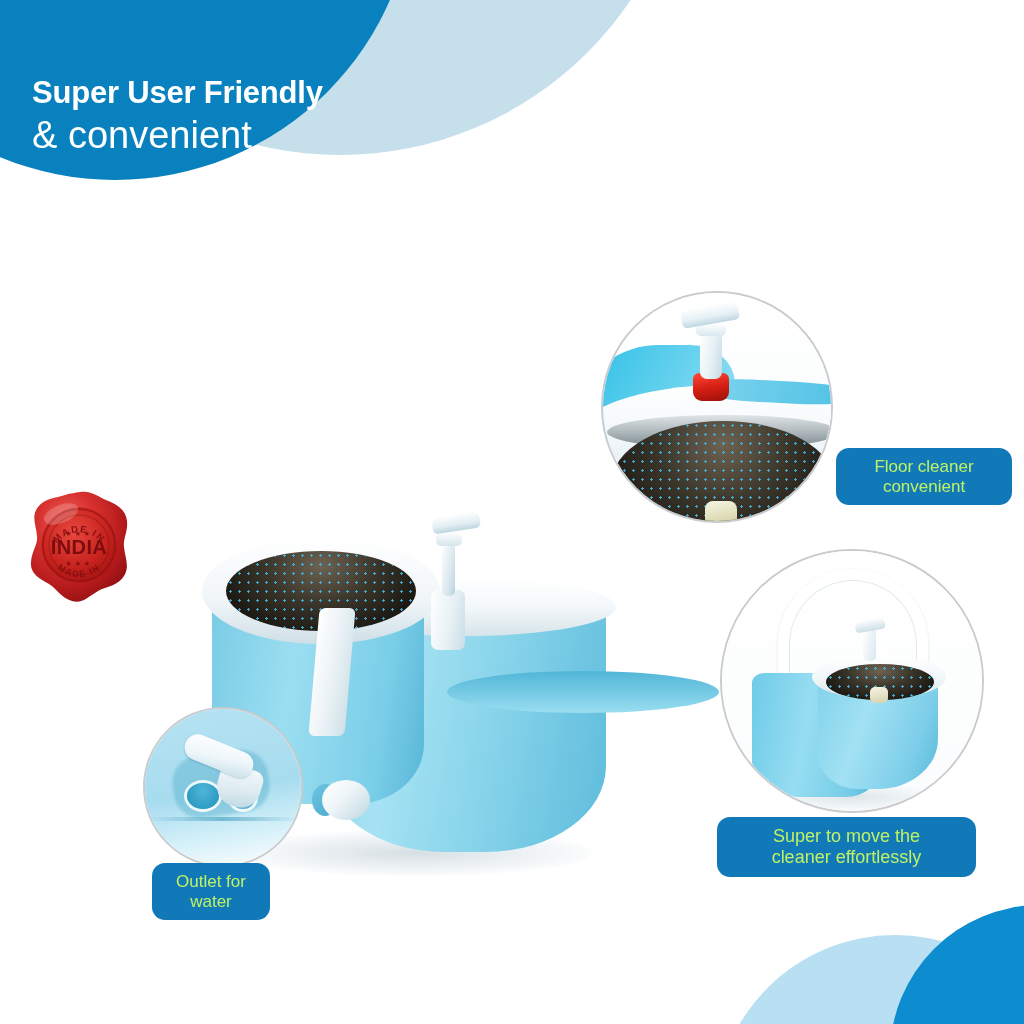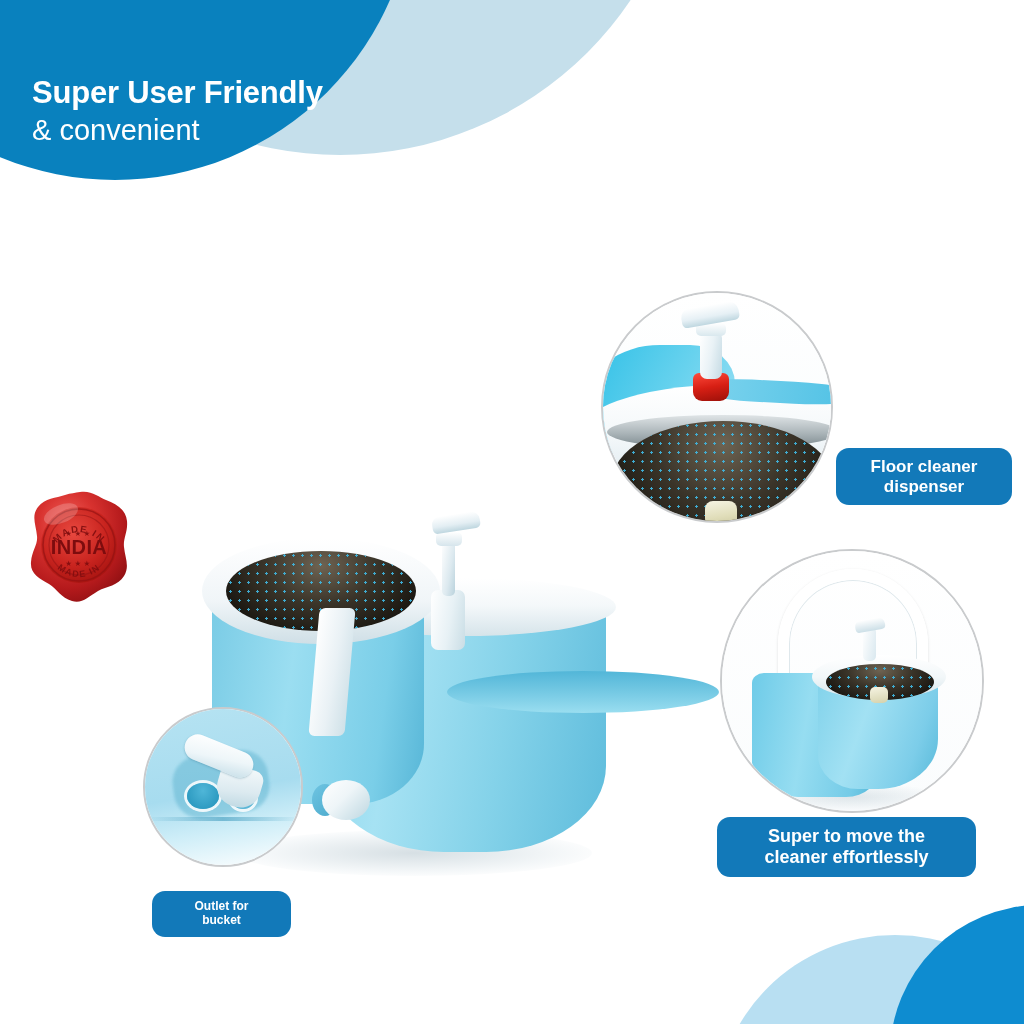--- a/index.html
+++ b/index.html
@@ -54,42 +54,42 @@
     color: #ffffff;
   }
   #title-main {
     font-size: 31px;
     font-weight: bold;
     letter-spacing: -0.2px;
     line-height: 1.12;
     white-space: nowrap;
   }
   #title-sub {
-    font-size: 29px;
+    font-size: 38px;
     font-weight: 300;
     line-height: 1.18;
     margin-top: 2px;
     white-space: nowrap;
   }
 
   
   .pill {
     position: absolute;
     z-index: 9;
     background: #1279b9;
-    color: #ffffff;
+    color: #bef264;
     border-radius: 13px;
-    font-weight: bold;
+    font-weight: normal;
     text-align: center;
     line-height: 1.16;
     padding: 9px 16px;
   }
   #pill-dispenser { left: 836px; top: 448px; width: 176px; font-size: 17px; }
   #pill-handle    { left: 717px; top: 817px; width: 259px; font-size: 18px; }
-  #pill-outlet    { left: 152px; top: 891px; width: 139px; font-size: 12px; }
+  #pill-outlet    { left: 152px; top: 863px; width: 118px; font-size: 17px; }
 
   
   .detail-circle {
     position: absolute;
     border-radius: 50%;
     border: 2px solid #c9cbcd;
     background: #ffffff;
     overflow: hidden;
     z-index: 5;
   }
@@ -479,26 +479,26 @@
     <div id="od-floorline"></div>
     <div id="od-plug-shadow"></div>
     <div id="od-hole1"></div>
     <div id="od-hole2"></div>
     <div id="od-lever-tail"></div>
     <div id="od-lever"></div>
   </div>
 
   <div class="pill" id="pill-dispenser">
     <div>Floor cleaner</div>
-    <div>dispenser</div>
+    <div>convenient</div>
   </div>
 
   <div class="pill" id="pill-handle">
     <div>Super to move the</div>
     <div>cleaner effortlessly</div>
   </div>
 
   <div class="pill" id="pill-outlet">
     <div>Outlet for</div>
-    <div>bucket</div>
+    <div>water</div>
   </div>
 
 </div>
 
 </body></html>

